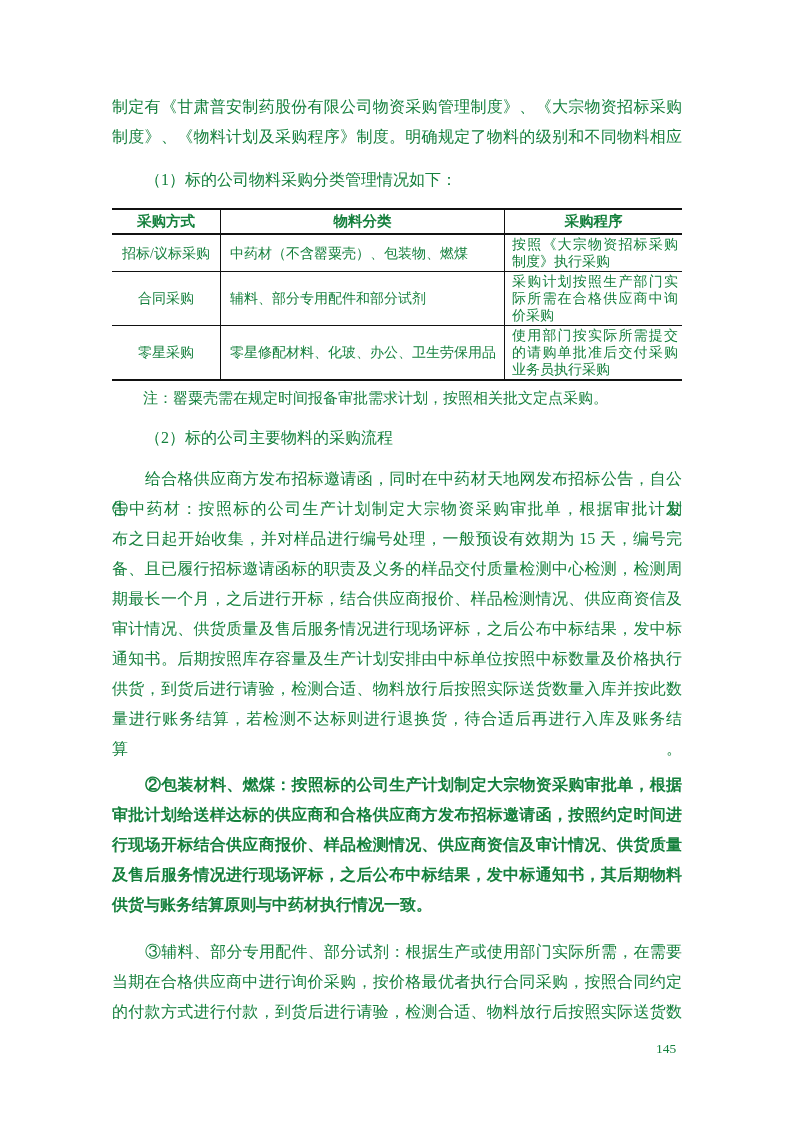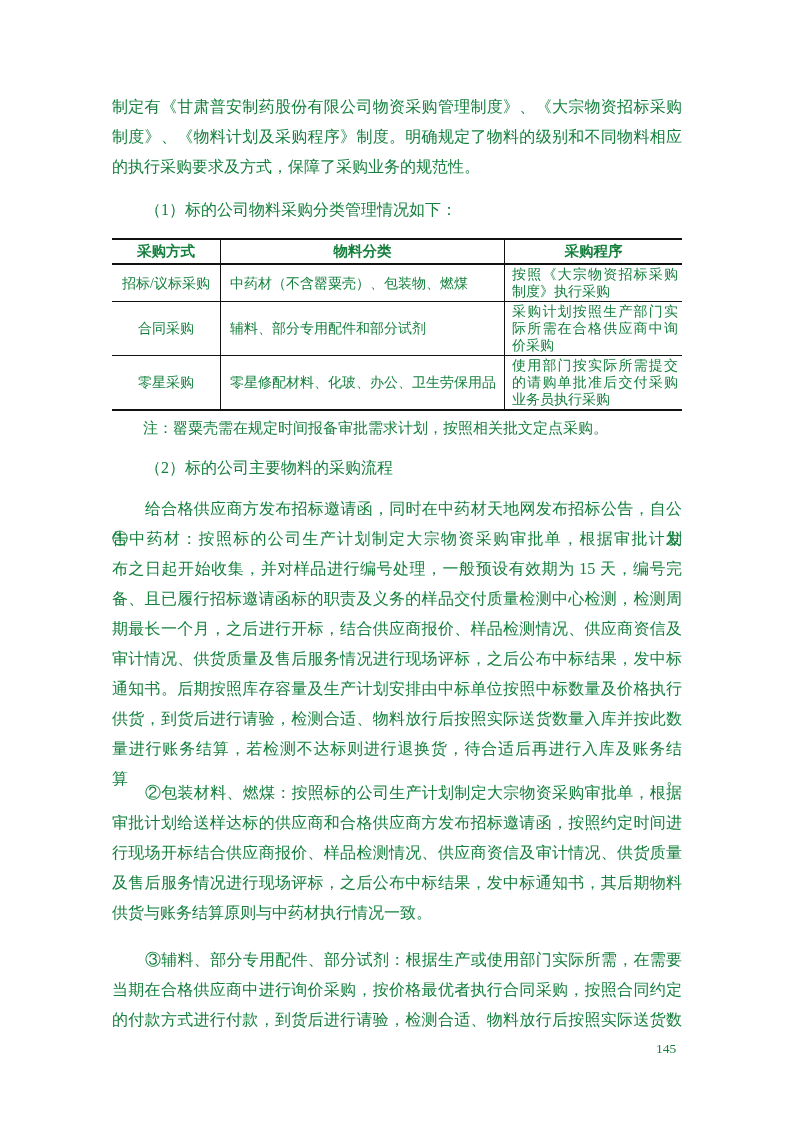--- a/index.html
+++ b/index.html
@@ -38,21 +38,21 @@
   .p-intro .ln:first-child {
     text-indent: 0;
   }
   .heading {
     margin-top: 13px;
     height: 30px;
     text-indent: 33px;
   }
   .heading.h2m { margin-top: 14px; }
   .p1 { margin-top: 11px; }
-  .p2 { margin-top: 14px; }
+  .p2 { margin-top: 36px; font-weight: bold; }
   .p3 { margin-top: 17px; }
 
   table.ptable {
     width: 100%;
     border-collapse: collapse;
     margin-top: 13px;
     font-size: 14px;
     line-height: 17px;
     border-top: 2.5px solid #111;
     border-bottom: 2.5px solid #111;
@@ -101,21 +101,20 @@
 </style>
 </head>
 <body>
 
 <div class="page">
   <div class="content">
 
     <div class="para p-intro">
       <div class="ln jl">制定有《甘肃普安制药股份有限公司物资采购管理制度》、《大宗物资招标采购</div>
       <div class="ln jl">制度》、《物料计划及采购程序》制度。明确规定了物料的级别和不同物料相应</div>
-      <div class="ln">的执行采购要求及方式，保障了采购业务的规范性。</div>
     </div>
 
     <div class="heading">（1）标的公司物料采购分类管理情况如下：</div>
 
     <table class="ptable">
       <thead>
         <tr>
           <th class="c1">采购方式</th>
           <th class="c2">物料分类</th>
           <th class="c3">采购程序</th>

